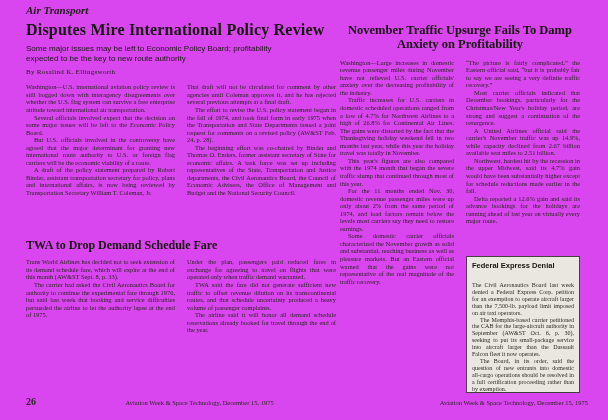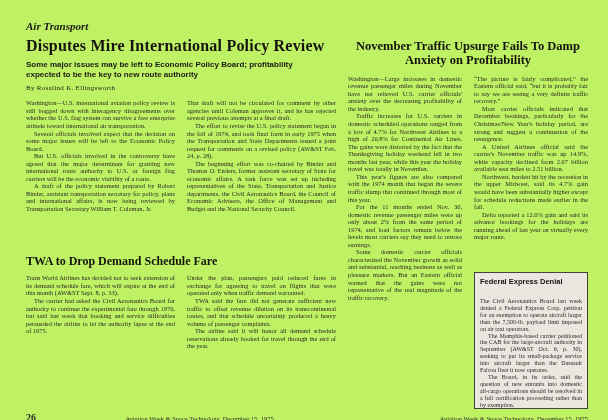--- a/index.html
+++ b/index.html
@@ -1,24 +1,24 @@
 <!DOCTYPE html>
 <html lang="en"><head>
 <meta charset="utf-8">
 <style>
   *{box-sizing:border-box;margin:0;padding:0}
   html,body{width:608px;height:420px}
   body{background:#8a8a85;font-family:"Liberation Serif",serif}
-  .page{width:608px;height:420px;background:#bef264;color:#23211d;padding:20px 20px 4px 26px;position:relative;overflow:hidden}
+  .page{width:608px;height:420px;background:#d946ef;color:#23211d;padding:4px 20px 4px 26px;position:relative;overflow:hidden}
   .kicker{font-style:italic;font-size:11px;font-weight:bold;color:#1d1b17;height:17px}
-  .content{display:flex;gap:12px;height:372px;overflow:hidden}
+  .content{display:flex;gap:4px;height:372px;overflow:hidden}
   .left{width:310px;display:flex;flex-direction:column}
   .right{width:240px;display:flex;flex-direction:column}
   .main-head{font-size:16px;font-weight:bold;line-height:1.1;white-space:nowrap;letter-spacing:.2px;color:#16140f}
-  .subhead{font-family:"Liberation Sans",sans-serif;font-weight:bold;font-size:8px;line-height:1.3;width:274px;margin-top:5px;color:#1c1a15}
+  .subhead{font-family:"Liberation Sans",sans-serif;font-weight:normal;font-size:8px;line-height:1.3;width:274px;margin-top:5px;color:#1c1a15}
   .byline{font-size:7px;margin-top:4px;letter-spacing:.3px}
   .cols{display:flex;gap:12px;overflow:hidden}
   .cols .tcol{flex:1}
   .tcol{font-size:6.4px;line-height:1.18;text-align:justify;overflow:hidden;color:#2a2822}
   .tcol p{text-indent:8px;margin:0}
   .tcol p:first-child{text-indent:0}
   .upper{height:146px;margin-top:7px}
   .twa-head{font-size:12px;font-weight:bold;text-align:left;margin-top:9px;color:#16140f}
   .lower{margin-top:5px;flex:1}
   .nov-head{font-size:12.5px;font-weight:bold;text-align:center;line-height:1.15;margin-top:2px;color:#16140f}

